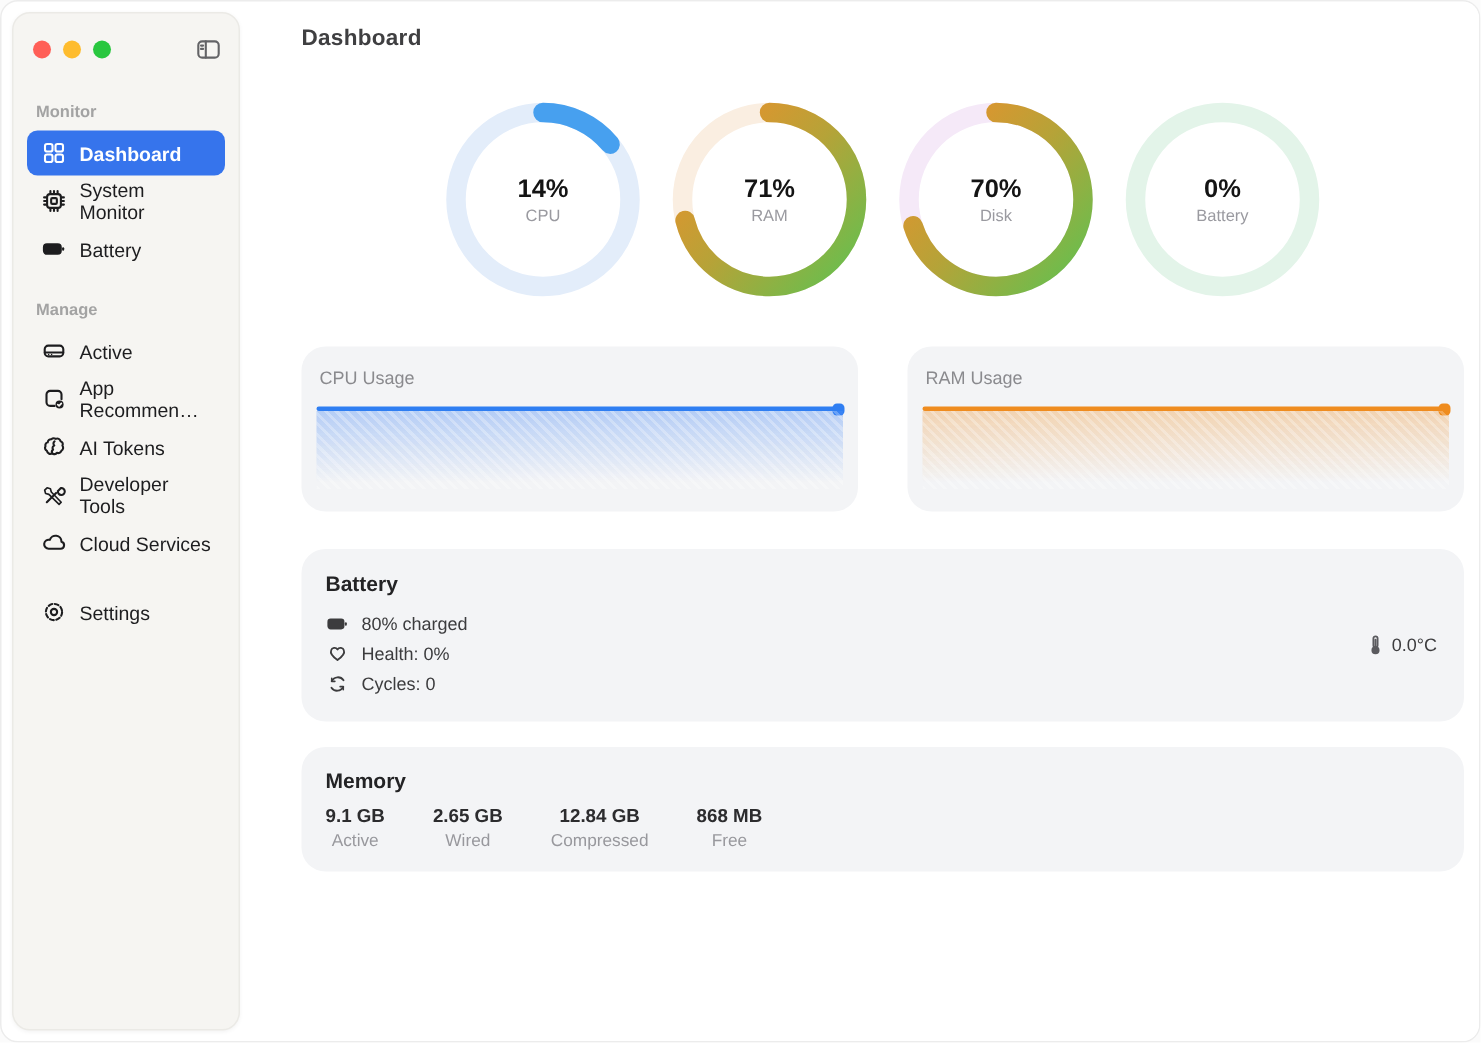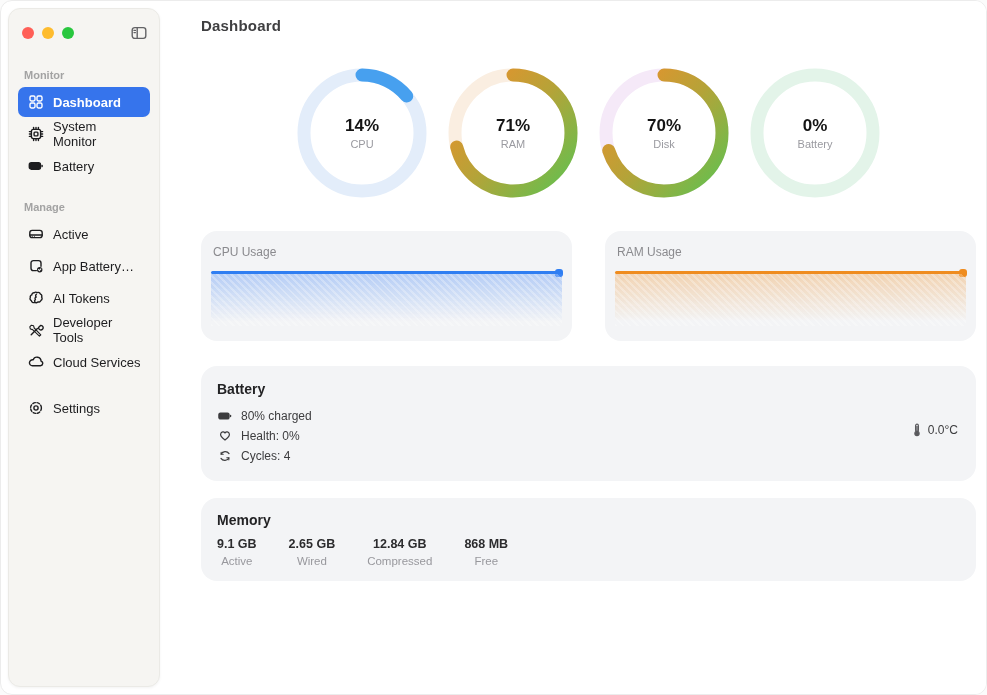--- a/index.html
+++ b/index.html
@@ -165,21 +165,21 @@
     </div>
 
     <div class="side-item">
       <span class="ic">
         <svg class="icon" viewBox="0 0 16 16">
             <path d="M13 8.2 V5 a2.4 2.4 0 0 0 -2.4 -2.4 H5.4 A2.4 2.4 0 0 0 3 5 v5.2 a2.4 2.4 0 0 0 2.4 2.4 h3"></path>
             <circle cx="11.7" cy="11.7" r="2.7" fill="currentColor" stroke="none"></circle>
             <path d="M10.5 11.7 l0.9 0.9 1.5 -1.7" stroke="#f6f5f2" stroke-width="1.1" fill="none"></path>
           </svg>
       </span>
-      <span>App Battery…</span>
+      <span>App Recommen…</span>
     </div>
 
     <div class="side-item">
       <span class="ic">
         <svg class="icon" viewBox="0 0 16 16">
             <path d="M6.2 2.8 a2.2 2.2 0 0 0 -2.4 2.1 a2.1 2.1 0 0 0 -1.5 2.6 a2.2 2.2 0 0 0 1 3.1 a2.3 2.3 0 0 0 3.4 1.7 c1 .8 2.6 .5 3.2 -.4 a2.4 2.4 0 0 0 3.1 -1.5 a2.2 2.2 0 0 0 .6 -3.3 a2.1 2.1 0 0 0 -1.2 -3 a2.3 2.3 0 0 0 -3.2 -1.5 c-1 -.6 -2.3 -.4 -3 .2 z"></path>
             <path d="M8.4 4.2 c-1 .8 -1 2 -.2 2.8 c-1.2 .4 -1.5 1.7 -.8 2.7 c-.8 .5 -1 1.5 -.5 2.3"></path>
           </svg>
       </span>
       <span>AI Tokens</span>
@@ -306,21 +306,21 @@
       </div>
       <div class="b-row">
         <span class="ic">
           <svg class="icon" viewBox="0 0 16 16">
               <path d="M12.6 5.2 A5.2 5.2 0 0 0 3.6 5.8"></path>
               <path d="M3.6 3.6 v2.4 h2.4" stroke-width="1.2"></path>
               <path d="M3.4 10.8 A5.2 5.2 0 0 0 12.4 10.2"></path>
               <path d="M12.4 12.4 v-2.4 h-2.4" stroke-width="1.2"></path>
             </svg>
         </span>
-        <span>Cycles: 4</span>
+        <span>Cycles: 0</span>
       </div>
       <div class="temp">
         <svg class="icon" viewBox="0 0 12 16">
             <rect x="4.4" y="1.4" width="3.2" height="8.4" rx="1.6"></rect>
             <circle cx="6" cy="12" r="2.4" fill="currentColor"></circle>
             <line x1="6" y1="4" x2="6" y2="10" stroke-width="1.6"></line>
           </svg>
         <span>0.0°C</span>
       </div>
     </div>

